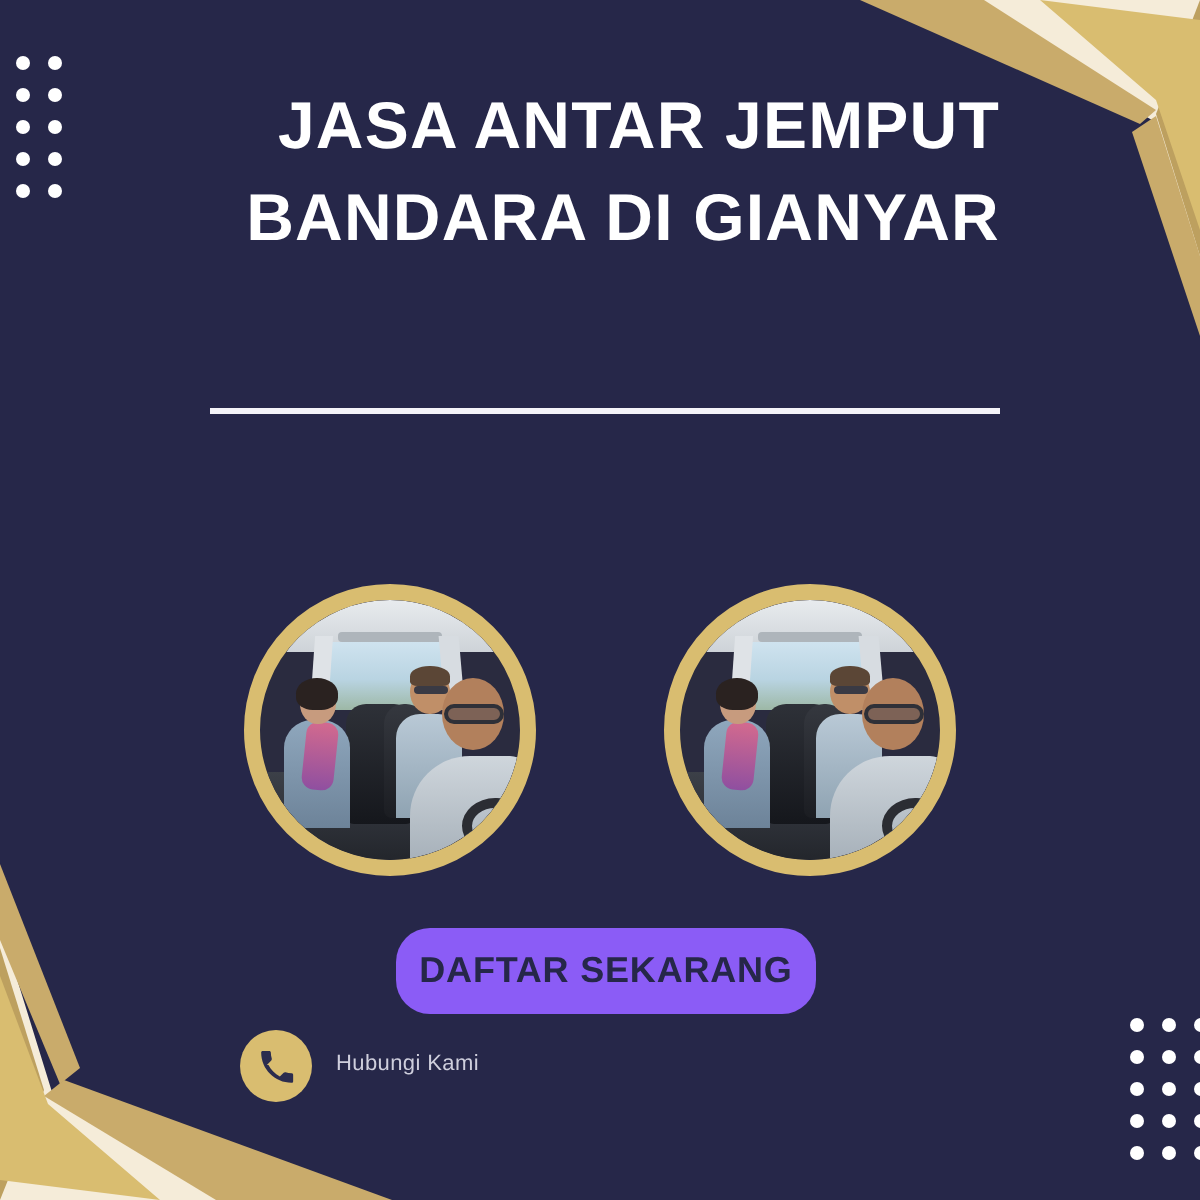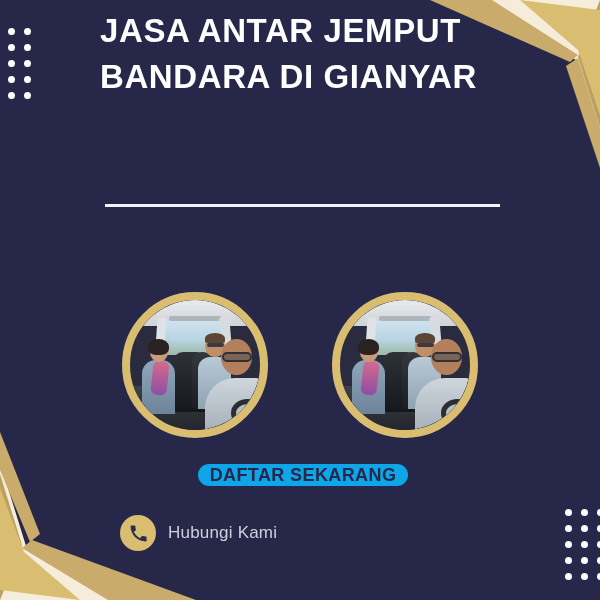--- a/index.html
+++ b/index.html
@@ -46,23 +46,23 @@
   #dots-bottom-right {
     left: 565px;
     top: 509px;
     grid-template-columns: repeat(3, 7px);
   }
 
   
   #headline {
     position: absolute;
     left: 100px;
-    top: 8px;
+    top: 40px;
     width: 400px;
-    text-align: left;
+    text-align: right;
     color: #ffffff;
     font-size: 33px;
     font-weight: bold;
     line-height: 46px;
     letter-spacing: 0.6px;
     white-space: pre-line;
   }
   #title-rule {
     position: absolute;
     left: 105px;
@@ -184,22 +184,22 @@
     border: 5px solid #2b2d33; border-radius: 50%;
     box-sizing: border-box;
   }
 
   
   #cta-button {
     position: absolute;
     left: 198px;
     top: 464px;
     width: 210px;
-    height: 22px;
-    background: #0ea5e9;
+    height: 43px;
+    background: #8b5cf6;
     border-radius: 17px;
     border: none;
     color: #262749;
     font-family: "Liberation Sans", sans-serif;
     font-size: 18px;
     font-weight: bold;
     letter-spacing: 0.4px;
     cursor: pointer;
     padding: 0;
   }
@@ -223,21 +223,21 @@
     justify-content: center;
   }
   #contact-text {
     display: flex;
     flex-direction: column;
     justify-content: center;
     line-height: 1.25;
   }
   #contact-label {
     color: #cfcfdd;
-    font-size: 17px;
+    font-size: 11px;
     letter-spacing: 0.2px;
   }
   #contact-number {
     color: #ffffff;
     font-size: 15px;
     font-weight: bold;
     letter-spacing: 0.3px;
   }
 </style>
 </head>

